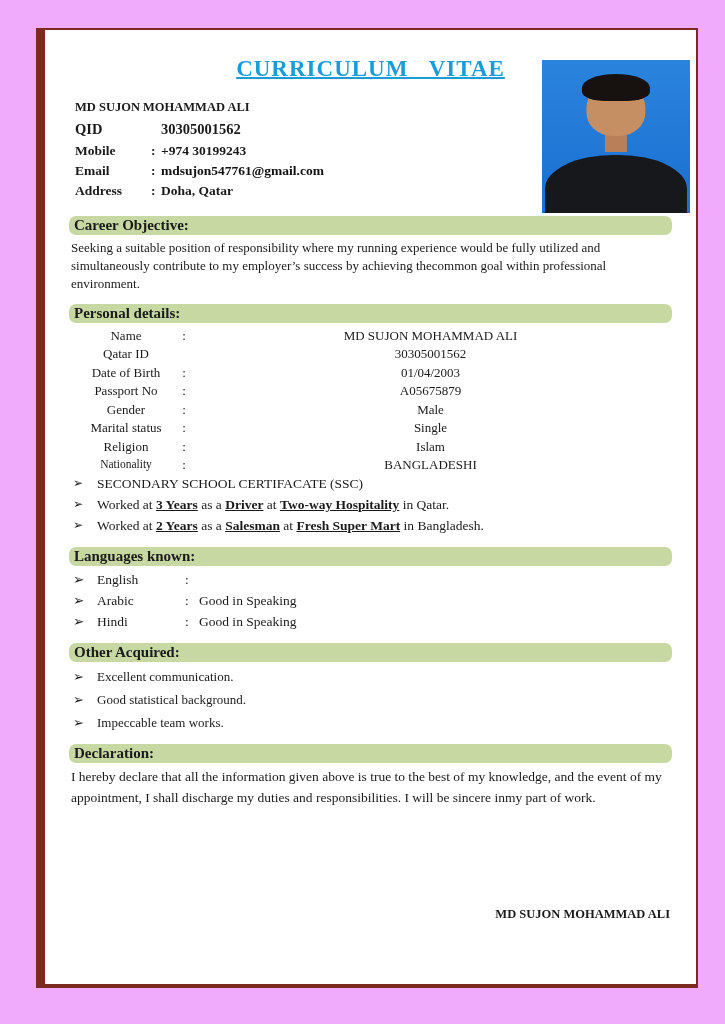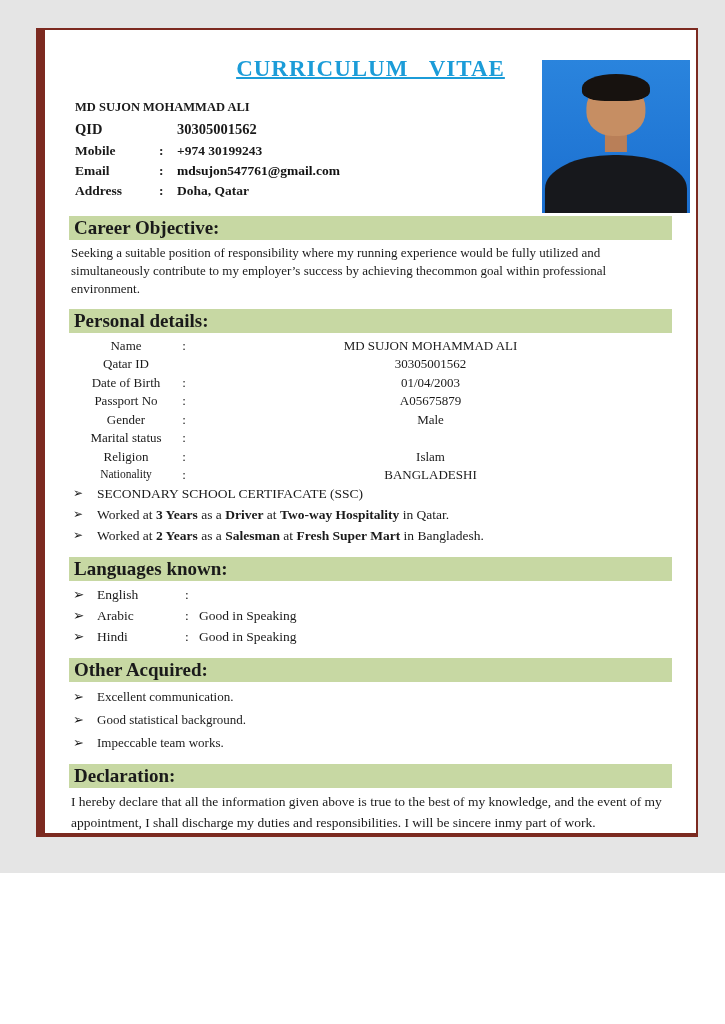--- a/index.html
+++ b/index.html
@@ -3,21 +3,21 @@
 <meta charset="utf-8">
 <style>
   :root{
     --accent-green:#c7d8a3;
     --title-blue:#1b9cd8;
     --border-maroon:#7c2a20;
   }
   *{box-sizing:border-box;margin:0;padding:0;}
   html,body{background:#ffffff;}
   body{font-family:"Liberation Serif","DejaVu Serif",serif;color:#1a1a1a;}
-  .page{position:relative;width:725px;height:873px;background:#e5e5e5;overflow:hidden;}
+  .page{position:relative;width:725px;height:1024px;background:#f0abfc;overflow:hidden;}
   .frame{
     position:absolute;left:36px;top:28px;right:27px;bottom:36px;
     border-top:2px solid var(--border-maroon);
     border-right:2px solid var(--border-maroon);
     border-bottom:4px solid var(--border-maroon);
     border-left:9px solid var(--border-maroon);
     background:#fff;
   }
   .content{position:relative;height:100%;padding:26px 24px 0 24px;}
 
@@ -33,43 +33,43 @@
     background:linear-gradient(#2a84dd,#1b6fd0);overflow:hidden;
   }
   .photo .hair{position:absolute;top:9%;left:50%;transform:translateX(-50%);width:46%;height:18%;background:#17120f;border-radius:50% 50% 34% 34%;}
   .photo .face{position:absolute;top:15%;left:50%;transform:translateX(-50%);width:40%;height:35%;background:#c68e63;border-radius:46% 46% 44% 44%;}
   .photo .neck{position:absolute;top:46%;left:50%;transform:translateX(-50%);width:15%;height:14%;background:#b97f58;}
   .photo .torso{position:absolute;bottom:-8%;left:50%;transform:translateX(-50%);width:96%;height:46%;background:#17181c;border-radius:48% 48% 0 0;}
 
   
   .contact{width:440px;margin-left:6px;margin-bottom:14px;}
   .contact .name{font-weight:bold;font-size:12.5px;margin-bottom:4px;}
-  .crow{display:grid;grid-template-columns:76px 10px auto;font-weight:bold;font-size:13.5px;line-height:1.5;gap:8px;}
+  .crow{display:grid;grid-template-columns:76px 10px auto;font-weight:bold;font-size:13.5px;line-height:1.5;}
   .crow.qid{font-size:14.5px;}
   .crow .val{white-space:nowrap;}
   .email-link{color:#111;cursor:pointer;}
 
   
   .bar{
-    background:var(--accent-green);font-weight:bold;font-size:19px;
-    padding:1px 5px;margin-top:10px;margin-bottom:4px;
+    background:var(--accent-green);font-weight:bold;font-size:15px;
+    padding:1px 5px;margin-top:10px;margin-bottom:4px;border-radius:7px;
   }
   .bar.first{margin-top:8px;}
   .para{font-size:13px;line-height:1.42;padding:0 2px;}
 
   
   .prow{display:grid;grid-template-columns:106px 10px auto;font-size:13px;line-height:1.42;padding-left:4px;text-align:center;}
   .prow .lbl.small{font-size:11.5px;}
 
   
   .brow{display:grid;grid-template-columns:24px auto;font-size:13.5px;line-height:1.55;padding-left:4px;}
   .brow .bullet{font-size:12px;}
   .lrow{display:grid;grid-template-columns:24px 88px 14px auto;font-size:13.5px;line-height:1.55;padding-left:4px;}
   .orow{display:grid;grid-template-columns:24px auto;font-size:13px;line-height:1.75;padding-left:4px;}
-  b{font-weight:bold;}
+  b{font-weight:bold;text-decoration:underline;}
 
   .signature{
     margin-top:98px;text-align:right;font-weight:bold;font-size:12.5px;padding-right:2px;
   }
 </style>
 </head>
 <body>
 
 <div class="page">
   <div class="frame">
@@ -134,20 +134,21 @@
           <span>A05675879</span>
         </div>
         <div class="prow">
           <span class="lbl">Gender</span>
           <span>:</span>
           <span>Male</span>
         </div>
         <div class="prow">
           <span class="lbl">Marital status</span>
           <span>:</span>
+          <span>Single</span>
         </div>
         <div class="prow">
           <span class="lbl">Religion</span>
           <span>:</span>
           <span>Islam</span>
         </div>
         <div class="prow">
           <span class="lbl small">Nationality</span>
           <span>:</span>
           <span>BANGLADESHI</span>

